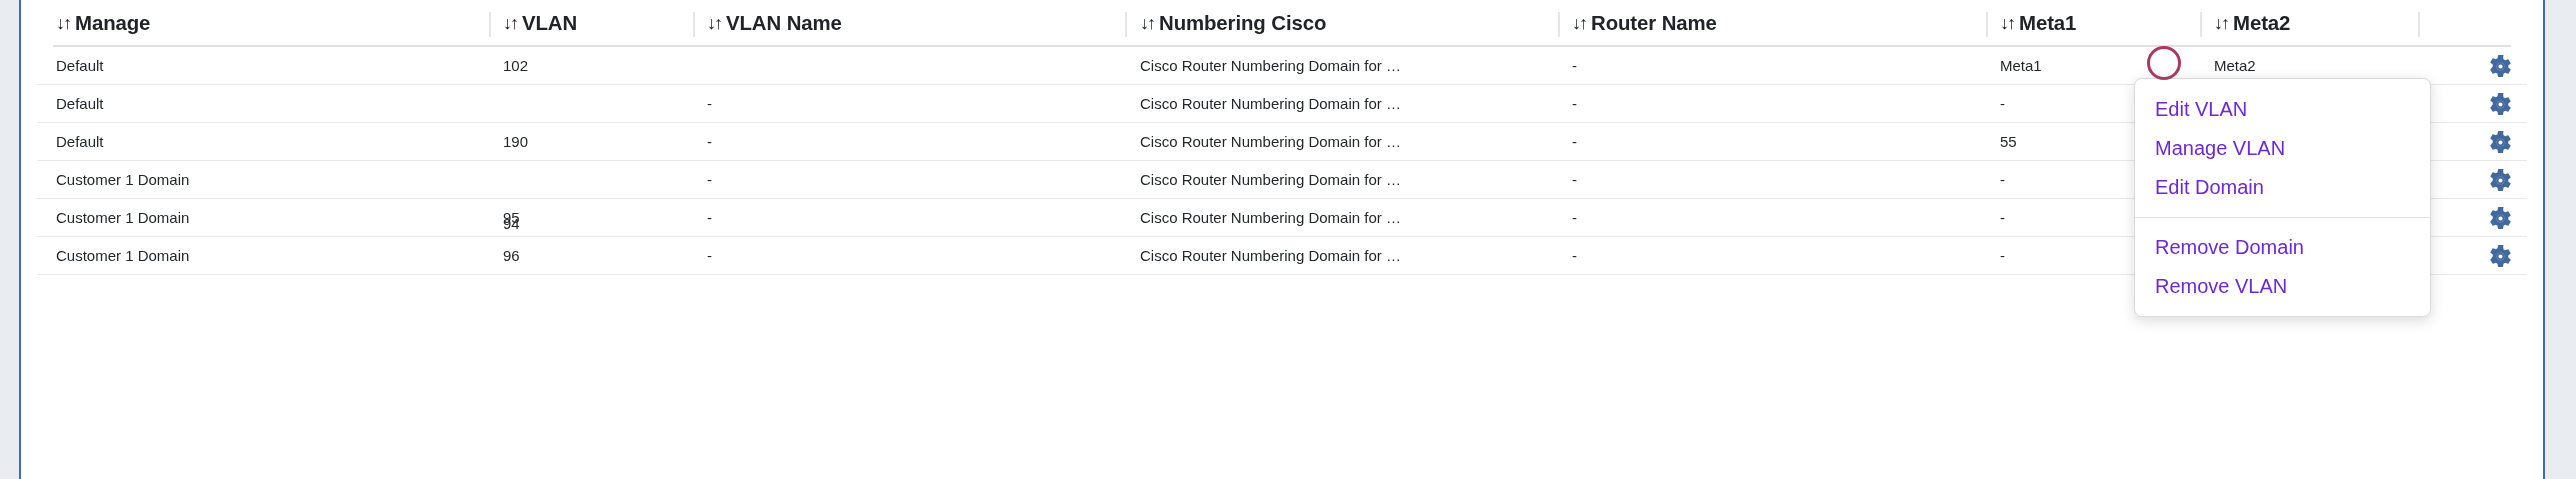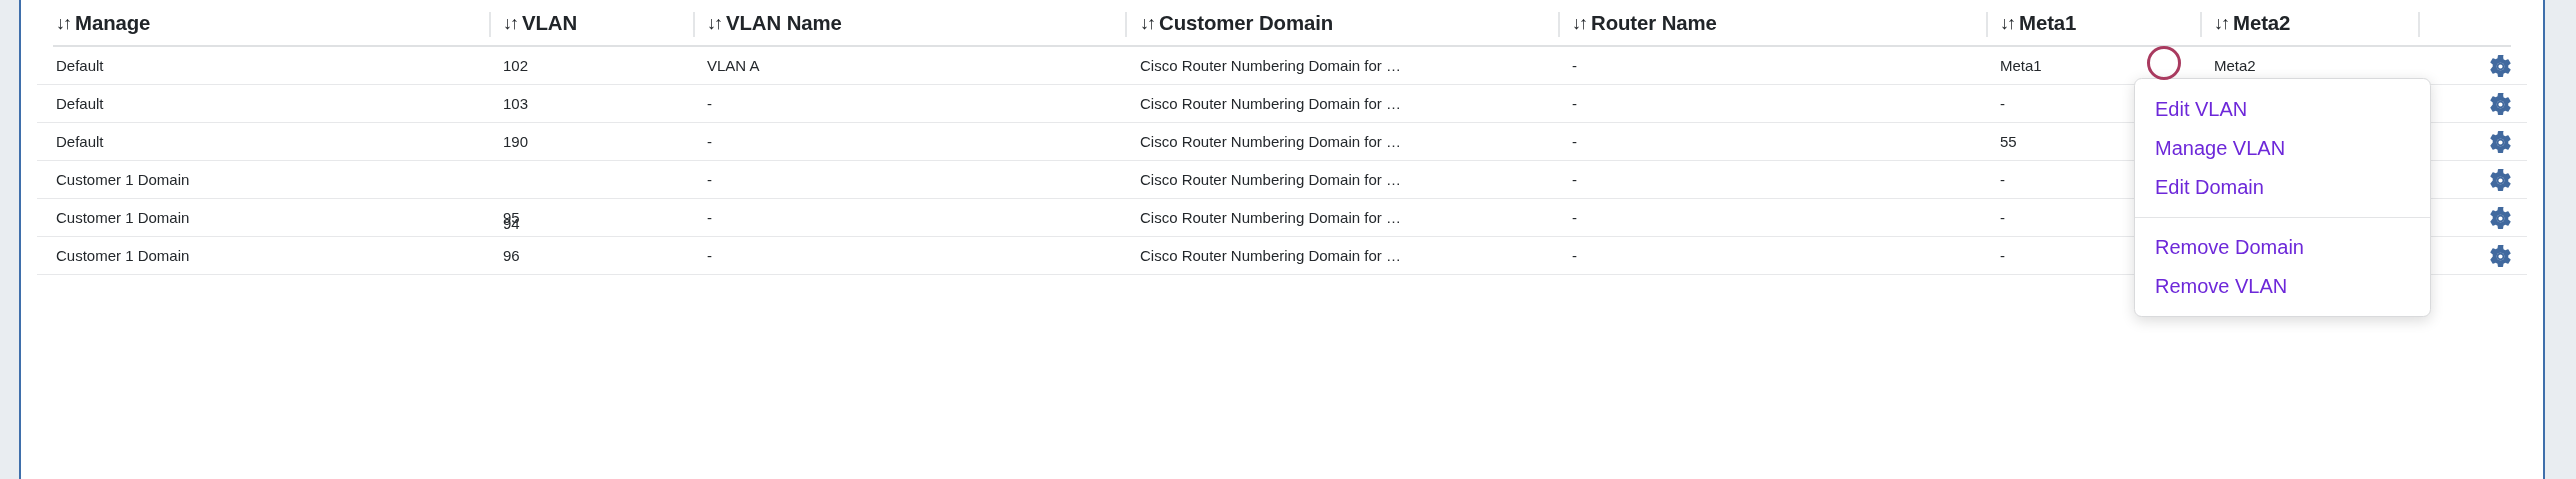--- a/index.html
+++ b/index.html
@@ -152,21 +152,21 @@
           <div class="cell" style="left: 466px; width: 190px;">
             <span class="sorticon">↓↑</span>
             <span>VLAN</span>
           </div>
           <div class="cell" style="left: 670px; width: 399px;">
             <span class="sorticon">↓↑</span>
             <span>VLAN Name</span>
           </div>
           <div class="cell" style="left: 1103px; width: 409px;">
             <span class="sorticon">↓↑</span>
-            <span>Customer Domain</span>
+            <span>Numbering Cisco</span>
           </div>
           <div class="cell" style="left: 1535px; width: 409px;">
             <span class="sorticon">↓↑</span>
             <span>Router Name</span>
           </div>
           <div class="cell" style="left: 1963px; width: 204px;">
             <span class="sorticon">↓↑</span>
             <span>Meta1</span>
           </div>
           <div class="cell" style="left: 2177px; width: 219px;">
@@ -180,36 +180,34 @@
           <div class="vsep" style="left: 1949px;"></div>
           <div class="vsep" style="left: 2163px;"></div>
           <div class="vsep" style="left: 2381px;"></div>
         </div>
       <div class="head-rule"></div>
 
       <div class="tbody" id="tbody">
           <div class="row">
             <div class="cell" style="left: 19px; width: 418px;">Default</div>
             <div class="cell" style="left: 466px; width: 190px;">102</div>
-            <div class="cell" style="left: 670px; width: 399px;">VLAN A</div>
             <div class="cell trunc" style="left: 1103px; width: 409px;">Cisco Router Numbering Domain for …</div>
             <div class="cell" style="left: 1535px; width: 409px;">-</div>
             <div class="cell" style="left: 1963px; width: 204px;">Meta1</div>
             <div class="cell" style="left: 2177px; width: 219px;">Meta2</div>
             <div class="gear" style="left: 2451px;">
               <svg viewBox="0 0 24 24" fill="currentColor" aria-hidden="true">
                 <path d="M12 8.4a3.6 3.6 0 1 0 0 7.2 3.6 3.6 0 0 0 0-7.2zm0 5.6a2 2 0 1 1 0-4 2 2 0 0 1 0 4z"></path>
                 <path d="M21 13.4l-1.9-.5a7.3 7.3 0 0 0-.5-1.3l1-1.7-1.9-1.9-1.7 1a7.3 7.3 0 0 0-1.3-.5L14.2 6.5h-2.7l-.5 1.9c-.45.13-.88.3-1.3.5l-1.7-1-1.9 1.9 1 1.7c-.2.42-.37.85-.5 1.3l-1.9.5v2.7l1.9.5c.13.45.3.88.5 1.3l-1 1.7 1.9 1.9 1.7-1c.42.2.85.37 1.3.5l.5 1.9h2.7l.5-1.9c.45-.13.88-.3 1.3-.5l1.7 1 1.9-1.9-1-1.7c.2-.42.37-.85.5-1.3l1.9-.5z" opacity="0"></path>
                 <path d="M19.43 12.98a7.8 7.8 0 0 0 .05-.98 7.8 7.8 0 0 0-.05-.98l2.11-1.65a.5.5 0 0 0 .12-.64l-2-3.46a.5.5 0 0 0-.61-.22l-2.49 1a7.3 7.3 0 0 0-1.69-.98l-.38-2.65A.5.5 0 0 0 14 1h-4a.5.5 0 0 0-.49.42l-.38 2.65c-.61.25-1.17.58-1.69.98l-2.49-1a.5.5 0 0 0-.61.22l-2 3.46a.5.5 0 0 0 .12.64l2.11 1.65c-.04.32-.05.65-.05.98s.01.66.05.98L2.46 14.63a.5.5 0 0 0-.12.64l2 3.46c.13.22.39.31.61.22l2.49-1c.52.4 1.08.73 1.69.98l.38 2.65c.04.24.25.42.49.42h4a.5.5 0 0 0 .49-.42l.38-2.65c.61-.25 1.17-.58 1.69-.98l2.49 1c.22.09.48 0 .61-.22l2-3.46a.5.5 0 0 0-.12-.64l-2.11-1.65zM12 15.6a3.6 3.6 0 1 1 0-7.2 3.6 3.6 0 0 1 0 7.2z"></path>
               </svg>
             </div>
           </div>
           <div class="row">
             <div class="cell" style="left: 19px; width: 418px;">Default</div>
-            <div class="cell" style="left: 466px; width: 190px;">103</div>
             <div class="cell" style="left: 670px; width: 399px;">-</div>
             <div class="cell trunc" style="left: 1103px; width: 409px;">Cisco Router Numbering Domain for …</div>
             <div class="cell" style="left: 1535px; width: 409px;">-</div>
             <div class="cell" style="left: 1963px; width: 204px;">-</div>
             <div class="cell" style="left: 2177px; width: 219px;"></div>
             <div class="gear" style="left: 2451px;">
               <svg viewBox="0 0 24 24" fill="currentColor" aria-hidden="true">
                 <path d="M12 8.4a3.6 3.6 0 1 0 0 7.2 3.6 3.6 0 0 0 0-7.2zm0 5.6a2 2 0 1 1 0-4 2 2 0 0 1 0 4z"></path>
                 <path d="M21 13.4l-1.9-.5a7.3 7.3 0 0 0-.5-1.3l1-1.7-1.9-1.9-1.7 1a7.3 7.3 0 0 0-1.3-.5L14.2 6.5h-2.7l-.5 1.9c-.45.13-.88.3-1.3.5l-1.7-1-1.9 1.9 1 1.7c-.2.42-.37.85-.5 1.3l-1.9.5v2.7l1.9.5c.13.45.3.88.5 1.3l-1 1.7 1.9 1.9 1.7-1c.42.2.85.37 1.3.5l.5 1.9h2.7l.5-1.9c.45-.13.88-.3 1.3-.5l1.7 1 1.9-1.9-1-1.7c.2-.42.37-.85.5-1.3l1.9-.5z" opacity="0"></path>
                 <path d="M19.43 12.98a7.8 7.8 0 0 0 .05-.98 7.8 7.8 0 0 0-.05-.98l2.11-1.65a.5.5 0 0 0 .12-.64l-2-3.46a.5.5 0 0 0-.61-.22l-2.49 1a7.3 7.3 0 0 0-1.69-.98l-.38-2.65A.5.5 0 0 0 14 1h-4a.5.5 0 0 0-.49.42l-.38 2.65c-.61.25-1.17.58-1.69.98l-2.49-1a.5.5 0 0 0-.61.22l-2 3.46a.5.5 0 0 0 .12.64l2.11 1.65c-.04.32-.05.65-.05.98s.01.66.05.98L2.46 14.63a.5.5 0 0 0-.12.64l2 3.46c.13.22.39.31.61.22l2.49-1c.52.4 1.08.73 1.69.98l.38 2.65c.04.24.25.42.49.42h4a.5.5 0 0 0 .49-.42l.38-2.65c.61-.25 1.17-.58 1.69-.98l2.49 1c.22.09.48 0 .61-.22l2-3.46a.5.5 0 0 0-.12-.64l-2.11-1.65zM12 15.6a3.6 3.6 0 1 1 0-7.2 3.6 3.6 0 0 1 0 7.2z"></path>

